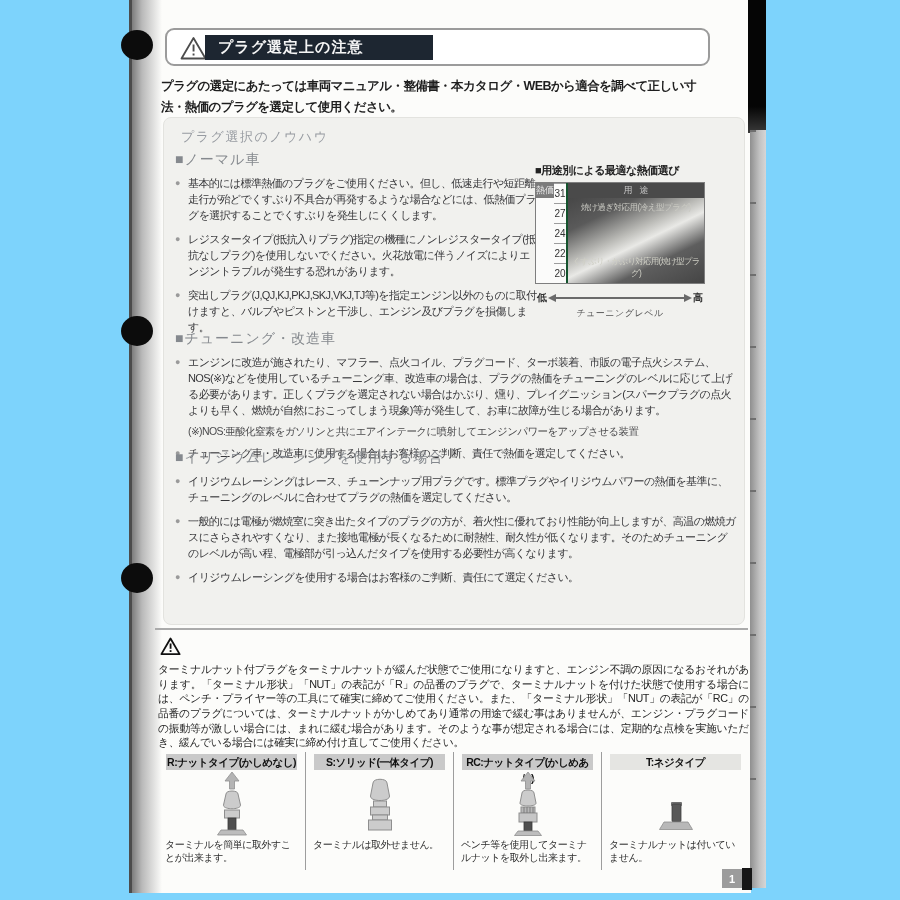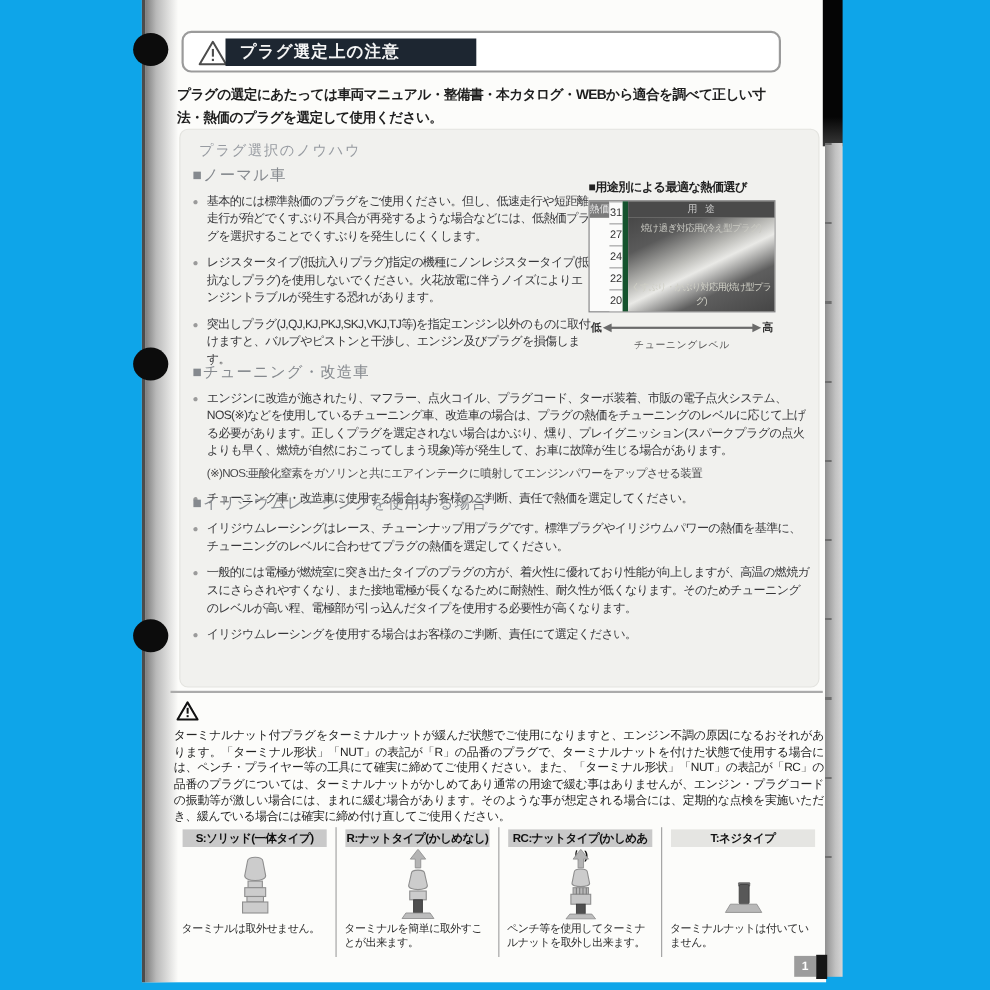--- a/index.html
+++ b/index.html
@@ -1,17 +1,17 @@
 <!DOCTYPE html>
 <html><head>
 <meta charset="utf-8">
 <style>
   html,body{margin:0;padding:0;}
   body{width:900px;height:900px;background:#ffffff;font-family:"Liberation Sans","DejaVu Sans",sans-serif;}
-  .scan{position:relative;width:900px;height:900px;overflow:hidden;background:#0ea5e9;}
+  .scan{position:relative;width:900px;height:900px;overflow:hidden;background:#7dd3fc;}
   .page{position:absolute;left:129px;top:0;width:622px;height:893px;background:#fcfcfa;}
   .left-shadow{position:absolute;left:129px;top:0;width:30px;height:893px;
     background:linear-gradient(to right,#7d7d7d 0px,#b9b9b9 10px,rgba(252,252,250,0) 30px);border-left:3px solid #4c4c4c;}
   .hole{position:absolute;left:121px;width:32px;height:30px;background:#0c0c0c;border-radius:50%;}
   .hole1{top:30px;} .hole2{top:316px;} .hole3{top:563px;}
   .edge-black{position:absolute;left:748px;top:0;width:18px;height:133px;background:linear-gradient(to bottom,#050505 80%,#3a3a3a);}
   .edge-gray{position:absolute;left:750px;top:130px;width:16px;height:758px;
     background:linear-gradient(to right,#8f8f8f,#c2c2c2 60%,#d6d6d6);}
   .edge-ticks{position:absolute;left:750px;top:130px;width:6px;height:700px;
     background:repeating-linear-gradient(to bottom,#6f6f6f 0 2px,rgba(0,0,0,0) 2px 72px);}
@@ -42,21 +42,21 @@
   .bullet::before{content:"●";position:absolute;left:0;top:1px;font-size:9px;color:#9a9a9a;}
   .note{padding-left:13px;font-size:10.5px;line-height:1.4;color:#4a4a4c;letter-spacing:-0.6px;margin:-3px 0 8px;}
 
   
   .chart{position:absolute;left:371px;top:45px;width:170px;}
   .chart-title{font-size:11px;font-weight:bold;color:#222;letter-spacing:-0.5px;margin-bottom:4px;}
   .chart-table{display:flex;height:100px;border:1px solid #7e7e7e;background:#fbfbfa;}
   .col-heat{width:30px;display:flex;}
   .heat-header{height:15px;background:#7b7b7b;color:#ededed;font-size:9px;display:flex;align-items:center;justify-content:center;letter-spacing:0;}
   .heat-cell{flex:1;border-top:1px solid #9c9c9c;font-size:10px;color:#333;display:flex;align-items:center;justify-content:center;background:#fbfbfa;}
-  .col-use{flex:1;display:flex;flex-direction:column;border-left:5px solid #14532d;}
+  .col-use{flex:1;display:flex;flex-direction:column;border-left:2px solid #14532d;}
   .use-header{height:15px;background:#4a4a4a;color:#c7c7c7;font-size:9px;display:flex;align-items:center;justify-content:center;letter-spacing:7px;padding-left:7px;box-sizing:border-box;}
   .use-body{flex:1;position:relative;
     background:linear-gradient(-26deg,#454545 0%,#5e5e5e 28%,#e9e9e6 47%,#bcbcb8 57%,#5a5a5a 78%,#474747 100%);}
   .use-top{position:absolute;top:4px;width:100%;text-align:center;font-size:8.5px;color:#c9c9c2;letter-spacing:-0.5px;}
   .use-bottom{position:absolute;bottom:3px;width:100%;text-align:center;font-size:8.5px;color:#cfcfc5;letter-spacing:-0.8px;}
   .axis-row{display:flex;align-items:center;margin-top:7px;padding:0 2px;}
   .axis-end{font-size:10px;color:#333;font-weight:bold;}
   .axis-line{flex:1;height:2px;background:#6a6a6a;margin:0 8px;position:relative;}
   .axis-line::before,.axis-line::after{content:"";position:absolute;top:-3.5px;border-top:4.5px solid transparent;border-bottom:4.5px solid transparent;}
   .axis-line::before{left:-7px;border-right:8px solid #6a6a6a;}
@@ -175,49 +175,49 @@
         <path d="M13.5 2 L25.5 22.5 H1.5 Z" fill="none" stroke="#111" stroke-width="2.4" stroke-linejoin="round"></path>
         <rect x="12.4" y="8.5" width="2.4" height="7" fill="#111"></rect>
         <rect x="12.4" y="17.3" width="2.4" height="2.4" fill="#111"></rect>
       </svg>
     </span>
   </div>
   <div class="term-body">ターミナルナット付プラグをターミナルナットが緩んだ状態でご使用になりますと、エンジン不調の原因になるおそれがあります。「ターミナル形状」「NUT」の表記が「R」の品番のプラグで、ターミナルナットを付けた状態で使用する場合には、ペンチ・プライヤー等の工具にて確実に締めてご使用ください。また、「ターミナル形状」「NUT」の表記が「RC」の品番のプラグについては、ターミナルナットがかしめてあり通常の用途で緩む事はありませんが、エンジン・プラグコードの振動等が激しい場合には、まれに緩む場合があります。そのような事が想定される場合には、定期的な点検を実施いただき、緩んでいる場合には確実に締め付け直してご使用ください。</div>
 
   <div class="panels">
     <div class="panel">
+      <div class="panel-header">R:ナットタイプ(かしめなし)</div>
+      <div class="panel-art">
+        <svg width="70" height="64" viewBox="0 0 70 64">
+          <path d="M35 0 L42 9 H37.5 V17 H32.5 V9 H28 Z" fill="#b4b4b4" stroke="#909090" stroke-width="0.8"></path>
+          <g fill="#cccccc" stroke="#8e8e8e" stroke-width="1">
+            <path d="M29 22 C29 18 41 18 41 22 L43.5 33 C44 38 26 38 26.5 33 Z"></path>
+            <rect x="27.5" y="38" width="15" height="8"></rect>
+          </g>
+          <rect x="31" y="46" width="8" height="12" fill="#4f4f4f" stroke="#3a3a3a" stroke-width="0.8"></rect>
+          <path d="M24 58 h22 l3.5 5 H20.5 Z" fill="#bdbdbd" stroke="#8e8e8e" stroke-width="0.8"></path>
+        </svg>
+      </div>
+      <div class="panel-caption">ターミナルを簡単に取外すことが出来ます。</div>
+    </div>
+
+    <div class="panel">
       <div class="panel-header">S:ソリッド(一体タイプ)</div>
       <div class="panel-art">
         <svg width="70" height="60" viewBox="0 0 70 60">
           <g fill="#cccccc" stroke="#8e8e8e" stroke-width="1">
             <path d="M28 7 C28 2 42 2 42 7 L44.5 20 C45 26 25 26 25.5 20 Z"></path>
             <rect x="28.5" y="25" width="13" height="6"></rect>
             <rect x="25.5" y="31" width="19" height="8"></rect>
             <rect x="27.5" y="39" width="15" height="5"></rect>
             <rect x="23.5" y="44" width="23" height="10"></rect>
           </g>
         </svg>
       </div>
       <div class="panel-caption">ターミナルは取外せません。</div>
-    </div>
-
-    <div class="panel">
-      <div class="panel-header">R:ナットタイプ(かしめなし)</div>
-      <div class="panel-art">
-        <svg width="70" height="64" viewBox="0 0 70 64">
-          <path d="M35 0 L42 9 H37.5 V17 H32.5 V9 H28 Z" fill="#b4b4b4" stroke="#909090" stroke-width="0.8"></path>
-          <g fill="#cccccc" stroke="#8e8e8e" stroke-width="1">
-            <path d="M29 22 C29 18 41 18 41 22 L43.5 33 C44 38 26 38 26.5 33 Z"></path>
-            <rect x="27.5" y="38" width="15" height="8"></rect>
-          </g>
-          <rect x="31" y="46" width="8" height="12" fill="#4f4f4f" stroke="#3a3a3a" stroke-width="0.8"></rect>
-          <path d="M24 58 h22 l3.5 5 H20.5 Z" fill="#bdbdbd" stroke="#8e8e8e" stroke-width="0.8"></path>
-        </svg>
-      </div>
-      <div class="panel-caption">ターミナルを簡単に取外すことが出来ます。</div>
     </div>
 
     <div class="panel">
       <div class="panel-header">RC:ナットタイプ(かしめあり)</div>
       <div class="panel-art">
         <svg width="70" height="64" viewBox="0 0 70 64">
           <path d="M35 0 L42 9 H37.5 V17 H32.5 V9 H28 Z" fill="#b4b4b4" stroke="#909090" stroke-width="0.8"></path>
           <g fill="#cccccc" stroke="#8e8e8e" stroke-width="1">
             <path d="M29 21 C29 17 41 17 41 21 L43 31 C43.5 35 26.5 35 27 31 Z"></path>
             <rect x="28" y="35" width="14" height="6" fill="#b8b8b8"></rect>

